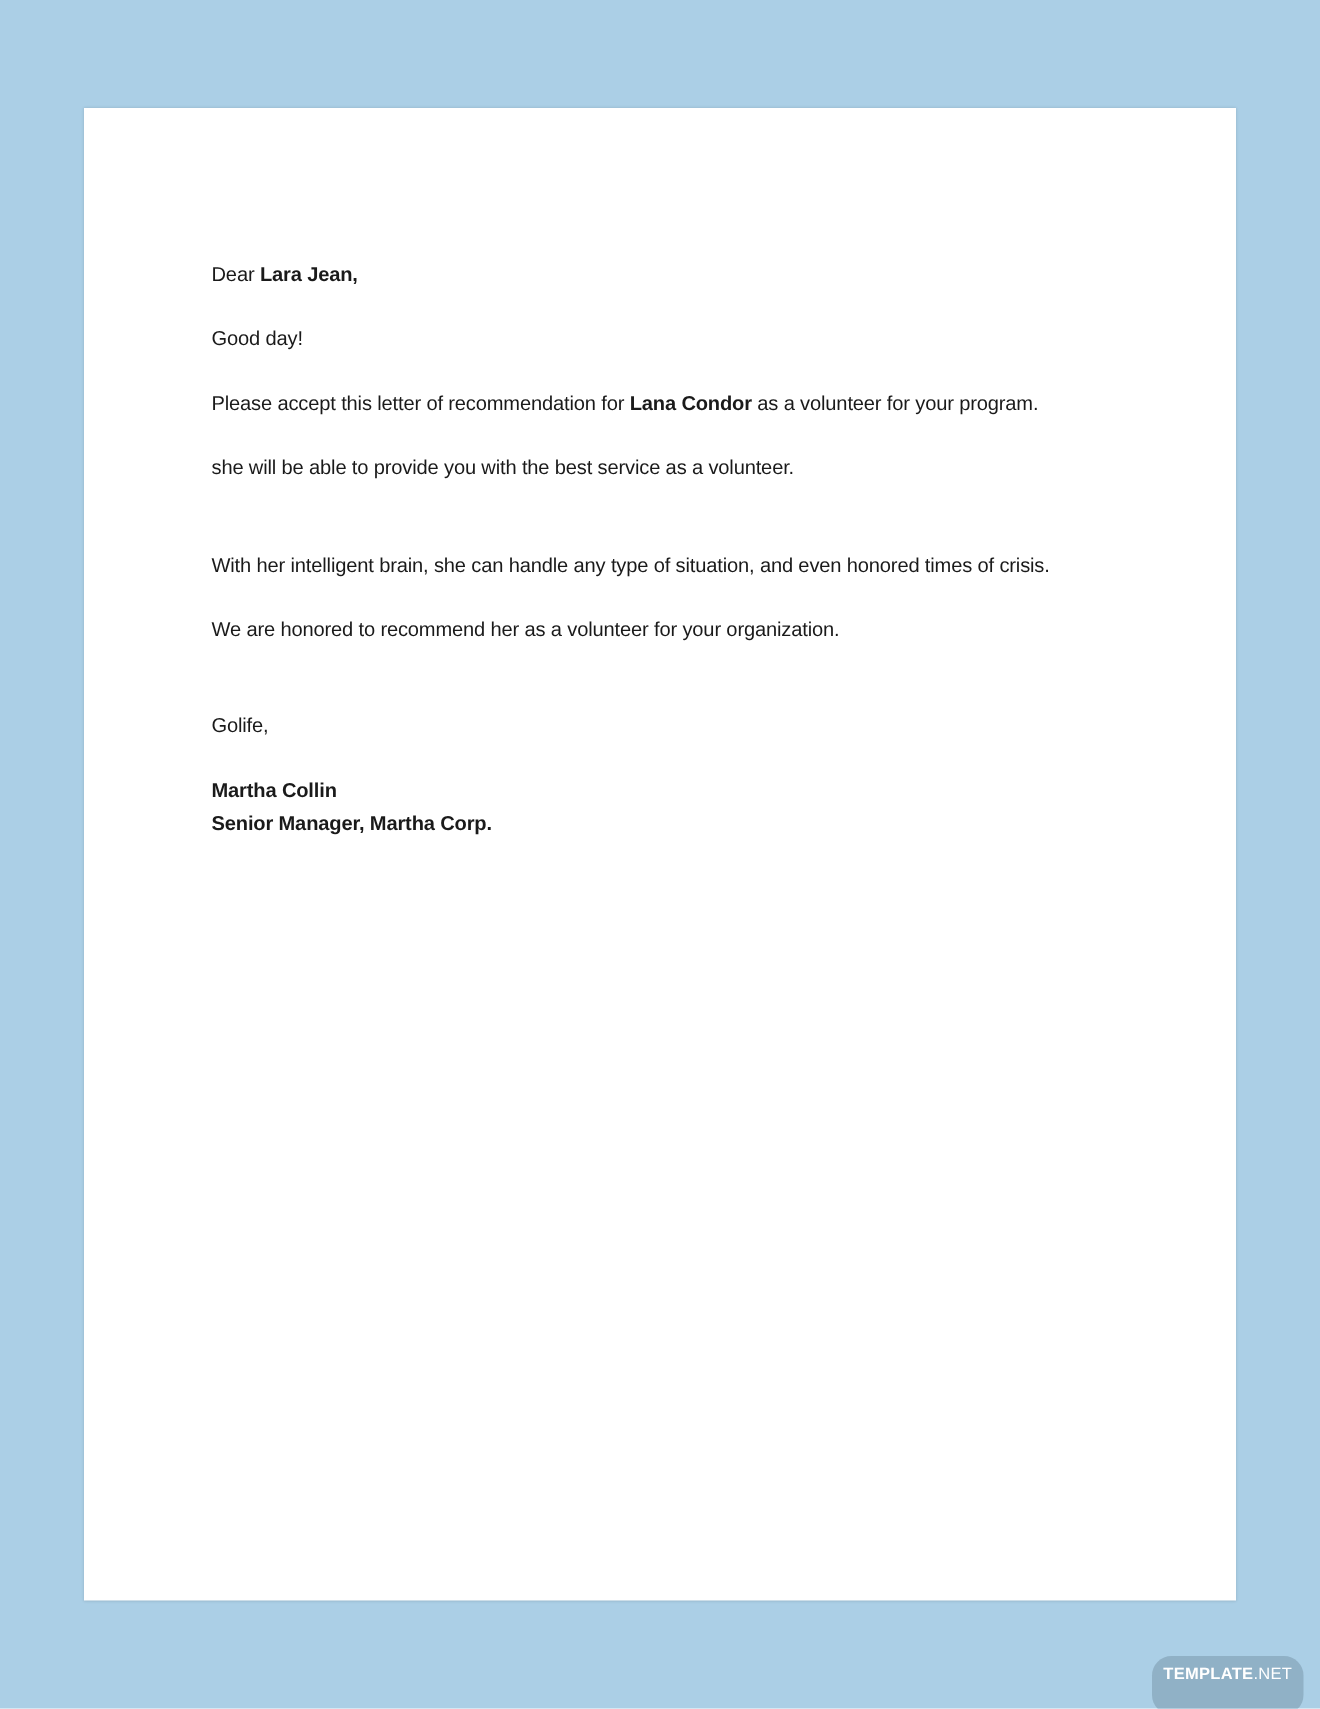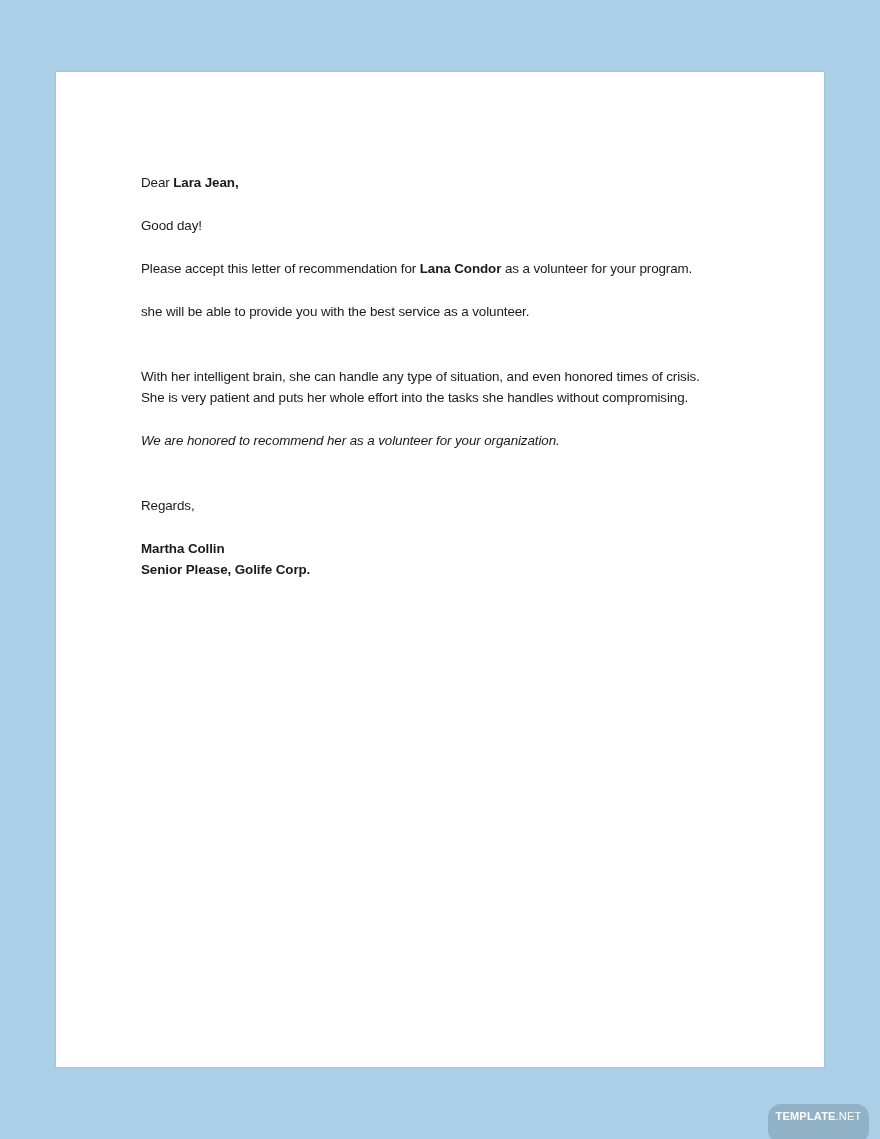--- a/index.html
+++ b/index.html
@@ -32,21 +32,21 @@
       font-size: 13.4px;
       line-height: 21.5px;
       letter-spacing: -0.1px;
     }
     .letter p {
       margin: 0;
     }
     .salutation { margin-bottom: 21.5px !important; }
     .greeting { margin-bottom: 21.5px !important; }
     .para { margin-bottom: 21.5px !important; }
-    .closing-para { margin-bottom: 43px !important; font-style: italic; }
+    .closing-para { margin-bottom: 43px !important; }
     .regards { margin-bottom: 21.5px !important; }
     b, .bold { font-weight: bold; margin-top: 20px; }
     .badge {
       position: absolute;
       left: 768px;
       top: 1104px;
       width: 101px;
       height: 39px;
       border-radius: 13px;
       background: #90b1c6;
@@ -71,29 +71,28 @@
 
     <p class="para">
       <span><span>Please accept this letter of recommendation for </span><b>Lana Condor</b><span> as a volunteer for your program.</span></span><br>
       <br>
       <span>she will be able to provide you with the best service as a volunteer.</span>
     </p>
 
     <p class="para">
       <br>
       <span>With her intelligent brain, she can handle any type of situation, and even honored times of crisis.</span><br>
-      <span>She is very patient and puts her whole effort into the tasks she handles without compromising.</span>
     </p>
 
     <p class="closing-para">We are honored to recommend her as a volunteer for your organization.</p>
 
-    <p class="regards">Regards,</p>
+    <p class="regards">Golife,</p>
 
     <p>
       <b>Martha Collin</b><br>
-      <b>Senior Please, Golife Corp.</b>
+      <b>Senior Manager, Martha Corp.</b>
     </p>
   </div>
 </div>
 
 <div class="badge">
   <span class="strong">TEMPLATE</span><span class="light">.NET</span>
 </div>
 
 </body></html>

